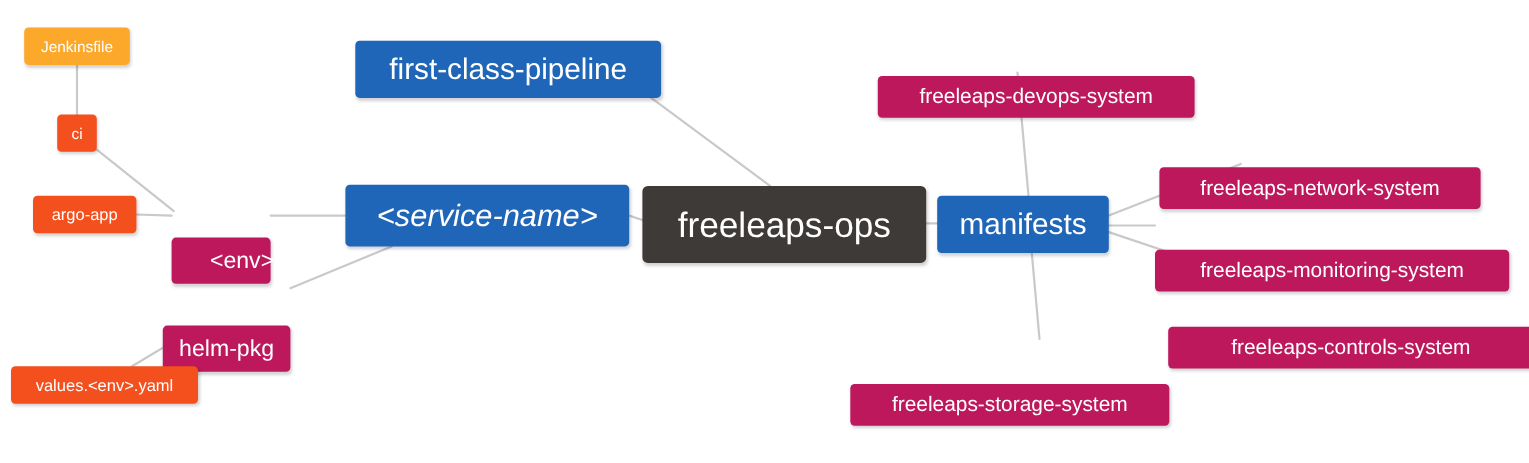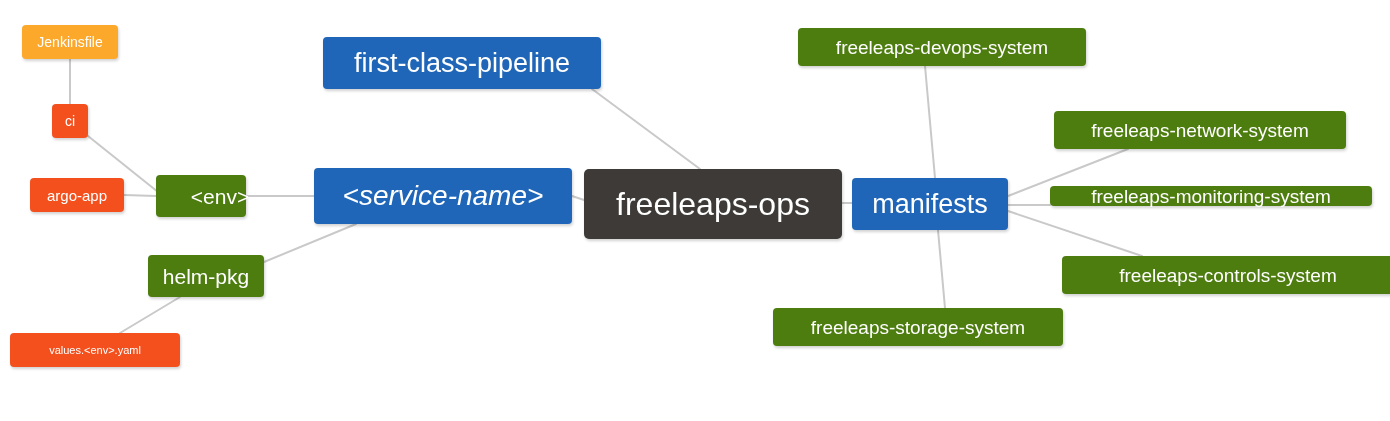--- a/index.html
+++ b/index.html
@@ -40,21 +40,21 @@
     line-height: 1;
     box-shadow: 1px 2px 3px rgba(0,0,0,0.18);
     padding: 0 10px;
     text-align: center;
   }
   .node.root {
     background: #3e3a37;
     border-radius: 5px;
   }
   .node.blue   { background: #1f66b8; }
-  .node.green  { background: #4d7c0f; }
+  .node.green  { background: #be185d; margin-top: 41px; }
   .node.orange { background: #fca82b; }
   .node.red    { background: #f4501e; }
 </style>
 </head>
 <body>
 
 <div id="mindmap">
   <svg id="edges" width="1390" height="421" viewBox="0 0 1390 421">
       <line x1="70" y1="59" x2="70" y2="104" stroke="#c9c9c9" stroke-width="2" stroke-linecap="round"></line>
       <line x1="88" y1="136" x2="158" y2="192" stroke="#c9c9c9" stroke-width="2" stroke-linecap="round"></line>
@@ -79,42 +79,42 @@
     </div>
     <div class="node red" style="left: 30px; top: 178px; width: 94px; height: 34px; font-size: 15px;">
       <span>argo-app</span>
     </div>
     <div class="node green" style="left: 156px; top: 175px; width: 90px; height: 42px; font-size: 21px; padding-left: 48px;">
       <span>&lt;env&gt;</span>
     </div>
     <div class="node green" style="left: 148px; top: 255px; width: 116px; height: 42px; font-size: 21px;">
       <span>helm-pkg</span>
     </div>
-    <div class="node red" style="left: 10px; top: 333px; width: 170px; height: 34px; font-size: 11px; text-align: right;">
+    <div class="node red" style="left: 10px; top: 333px; width: 170px; height: 34px; font-size: 15px; text-align: right;">
       <span>values.&lt;env&gt;.yaml</span>
     </div>
     <div class="node blue" style="left: 323px; top: 37px; width: 278px; height: 52px; font-size: 27px;">
       <span>first-class-pipeline</span>
     </div>
     <div class="node blue" style="left: 314px; top: 168px; width: 258px; height: 56px; font-size: 28px; font-style: italic;">
       <span>&lt;service-name&gt;</span>
     </div>
     <div class="node root" style="left: 584px; top: 169px; width: 258px; height: 70px; font-size: 32px;">
       <span>freeleaps-ops</span>
     </div>
     <div class="node blue" style="left: 852px; top: 178px; width: 156px; height: 52px; font-size: 27px;">
       <span>manifests</span>
     </div>
     <div class="node green" style="left: 798px; top: 28px; width: 288px; height: 38px; font-size: 19px;">
       <span>freeleaps-devops-system</span>
     </div>
     <div class="node green" style="left: 1054px; top: 111px; width: 292px; height: 38px; font-size: 19px;">
       <span>freeleaps-network-system</span>
     </div>
-    <div class="node green" style="left: 1050px; top: 186px; width: 322px; height: 20px; font-size: 19px;">
+    <div class="node green" style="left: 1050px; top: 186px; width: 322px; height: 38px; font-size: 19px;">
       <span>freeleaps-monitoring-system</span>
     </div>
     <div class="node green" style="left: 1062px; top: 256px; width: 332px; height: 38px; font-size: 19px;">
       <span>freeleaps-controls-system</span>
     </div>
     <div class="node green" style="left: 773px; top: 308px; width: 290px; height: 38px; font-size: 19px;">
       <span>freeleaps-storage-system</span>
     </div>
   </div>
 

